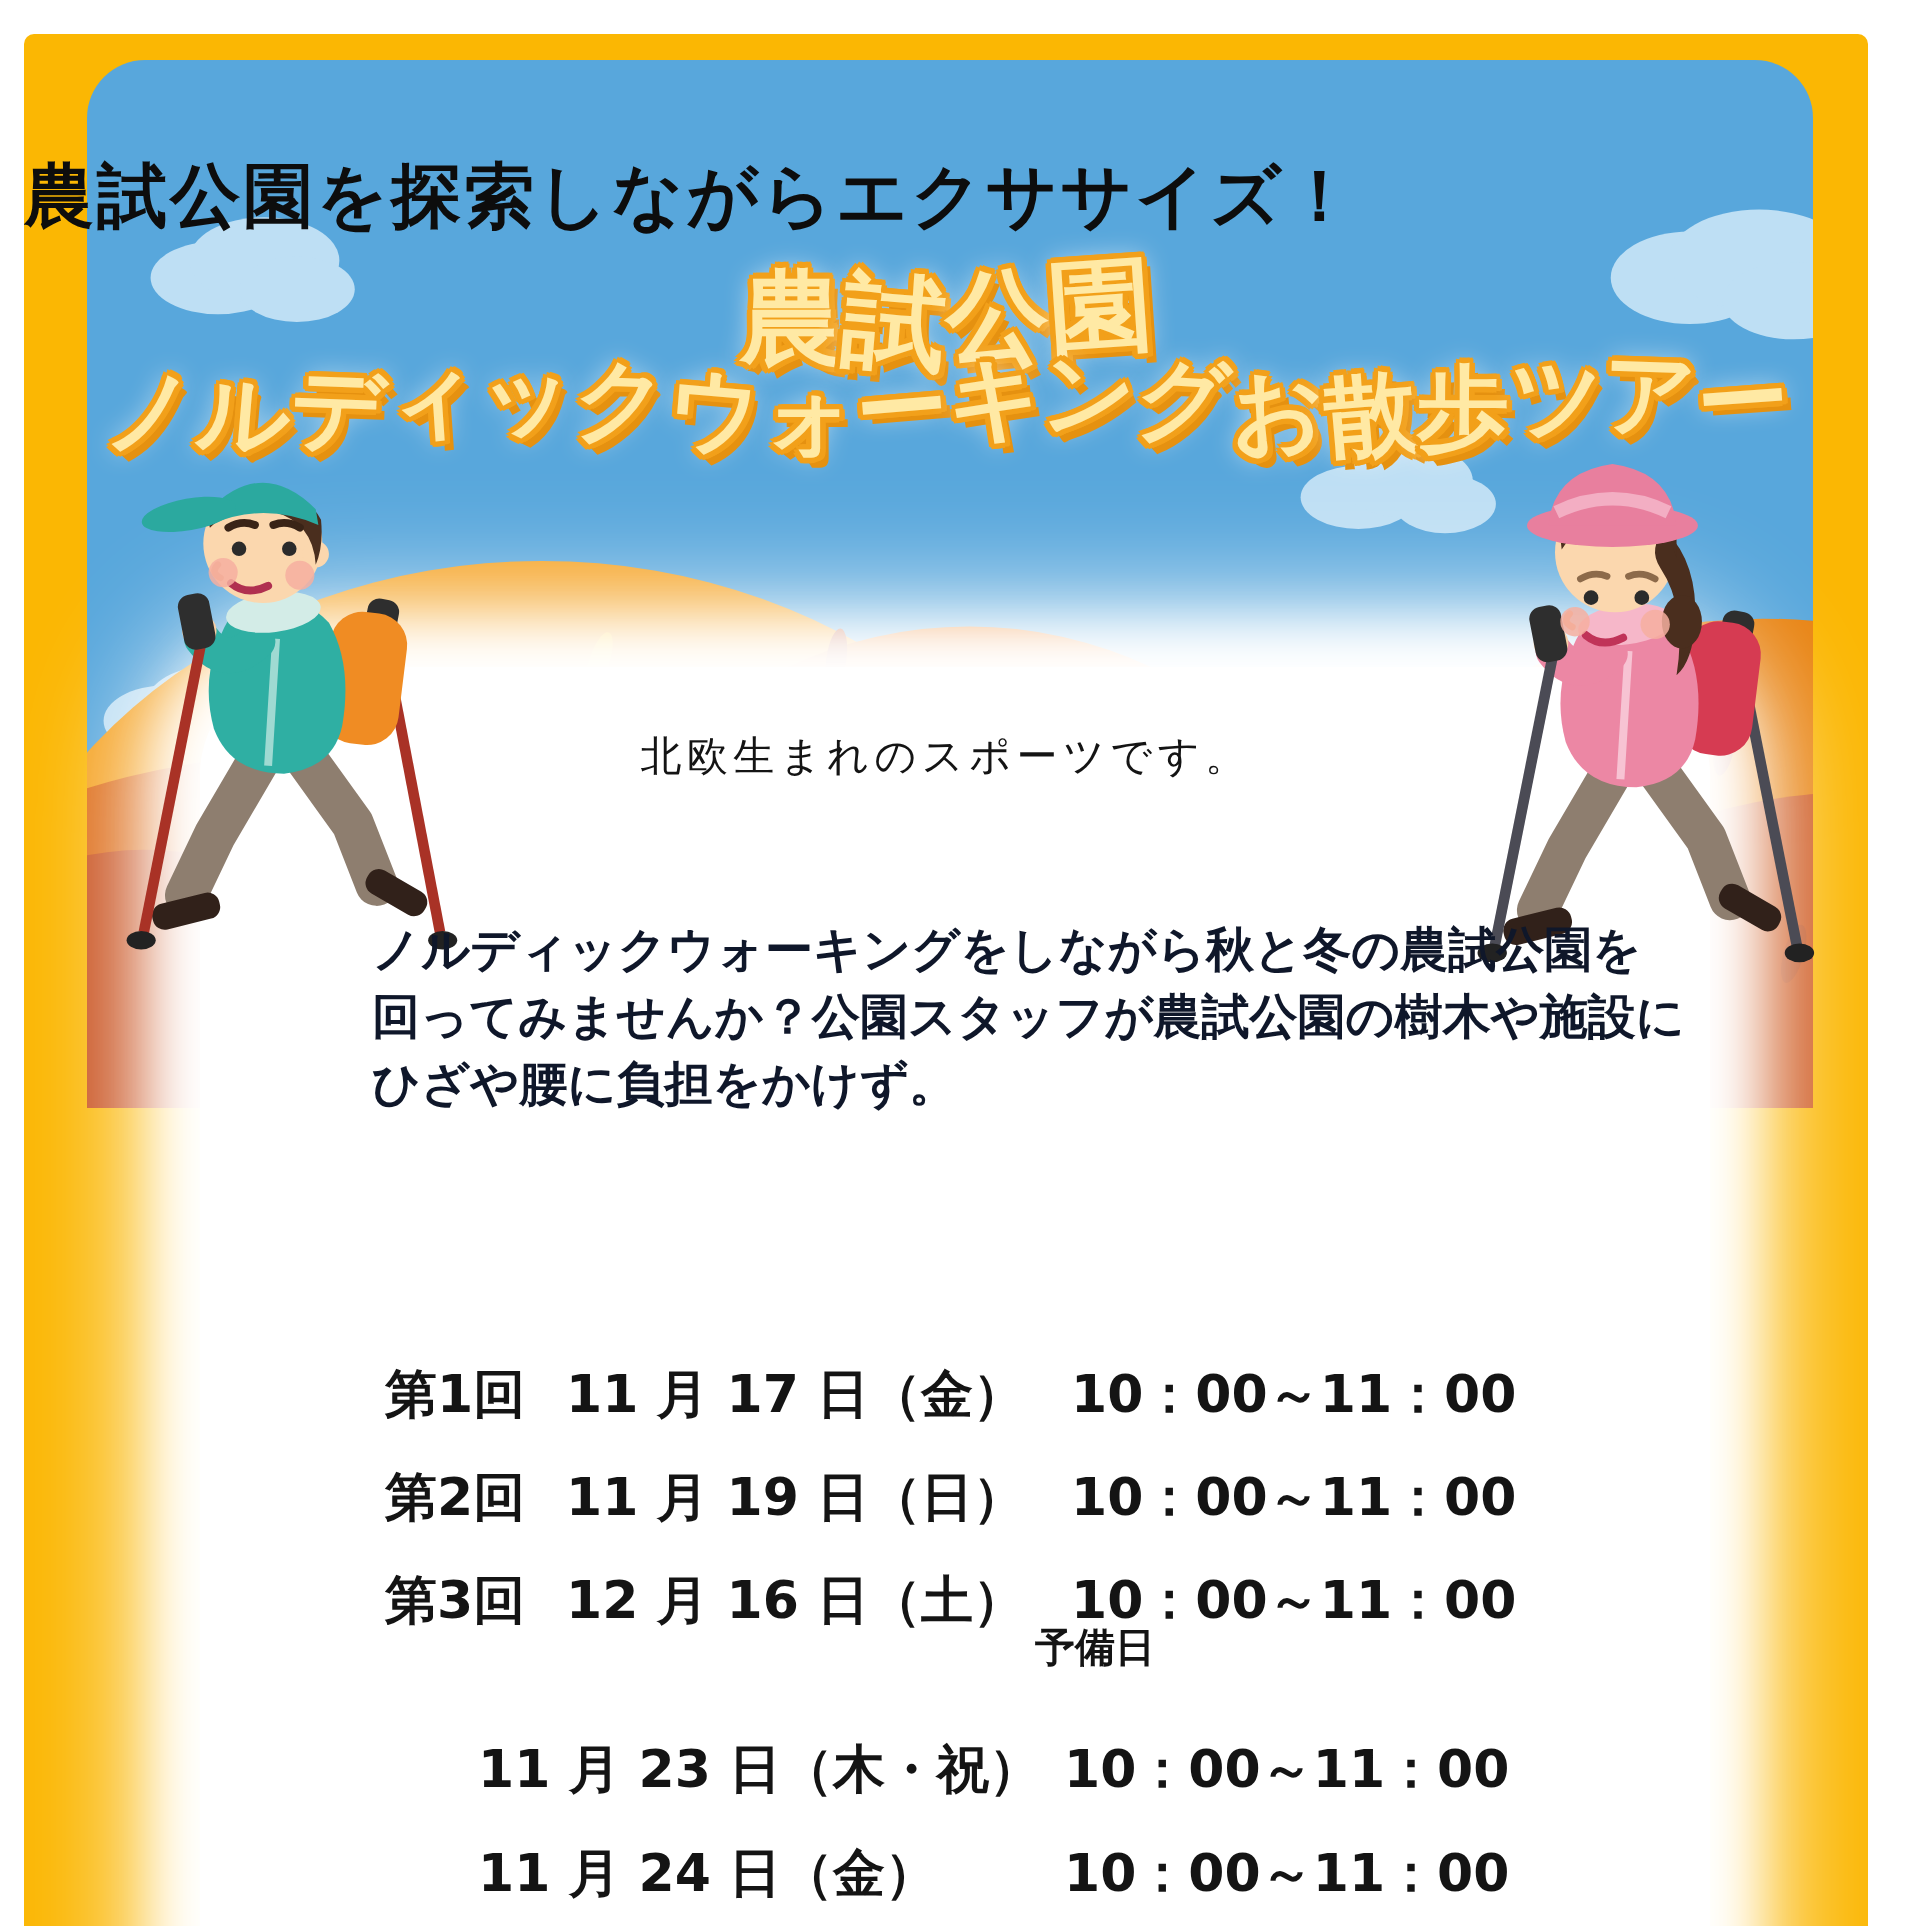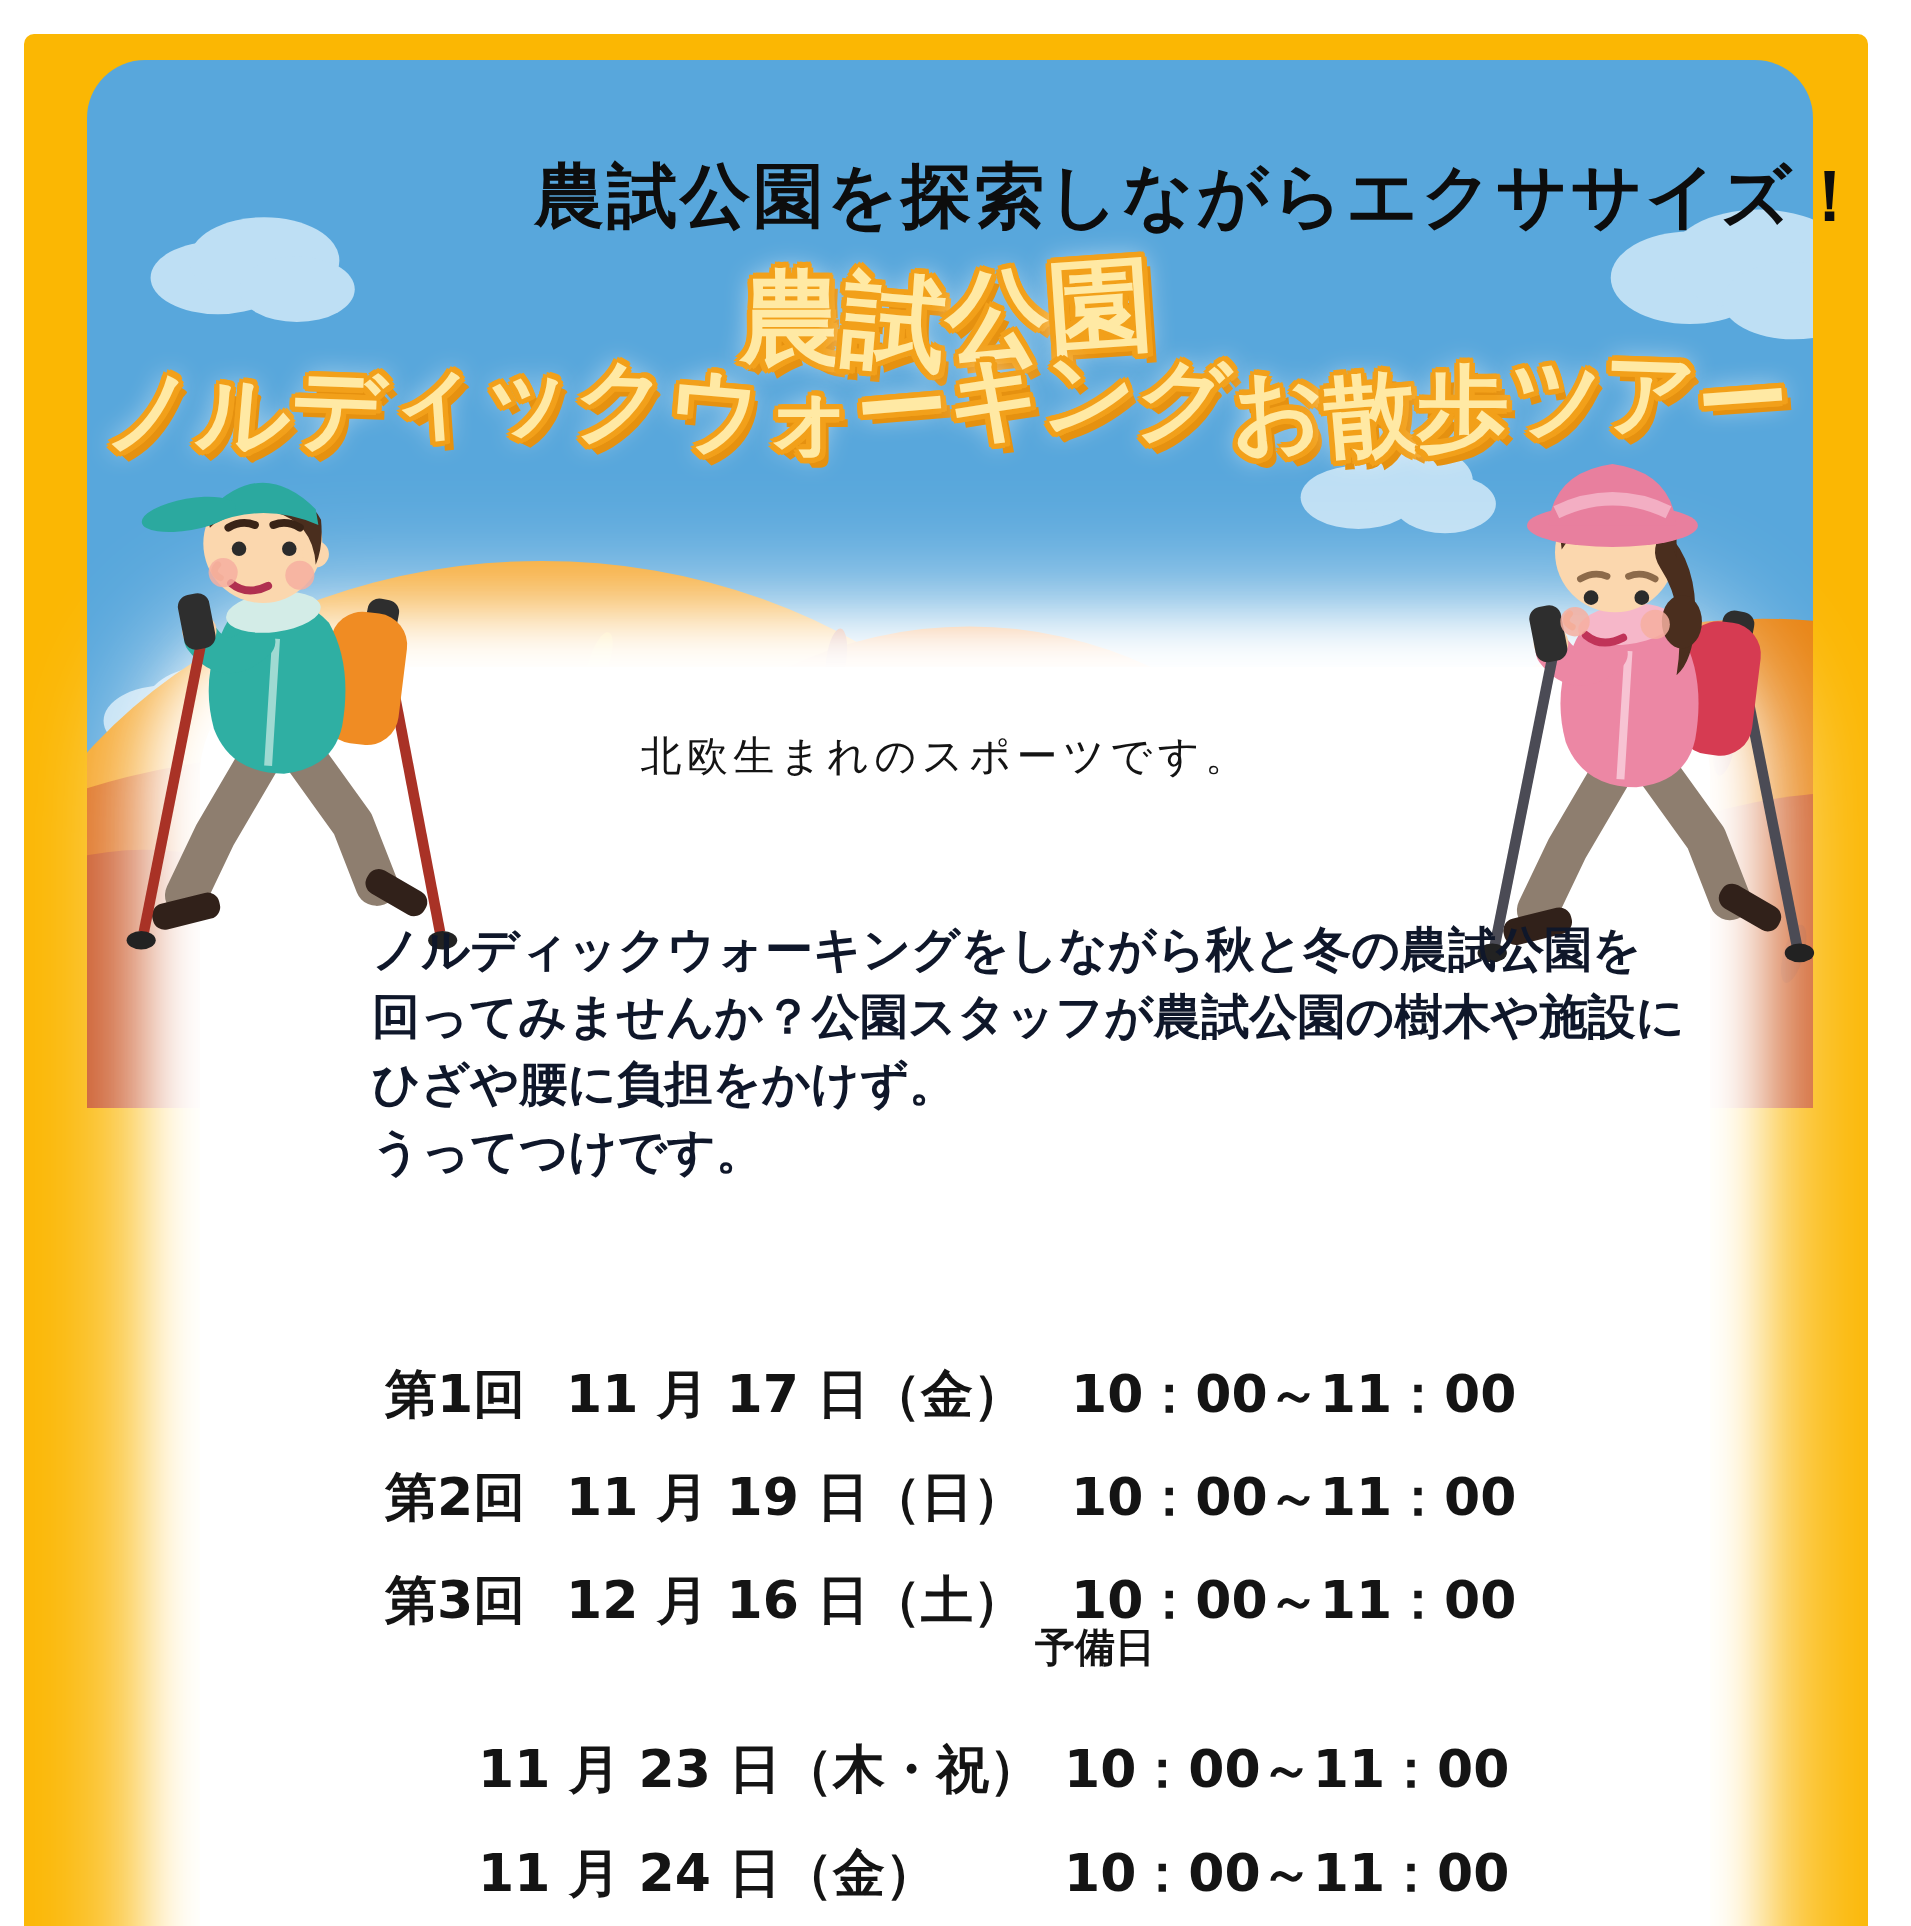--- a/index.html
+++ b/index.html
@@ -22,21 +22,21 @@
     position:absolute;left:176px;top:633px;width:1510px;height:1830px;
     background:#ffffff;border-radius:108px;
     box-shadow:0 0 54px 37px #ffffff, 0 0 116px 65px rgba(255,255,255,0.88);
   }
   .walker{position:absolute;}
   .walker.man{left:80px;top:409px;width:397px;height:529px;}
   .walker.woman{left:1428px;top:374px;width:401px;height:581px;}
   
   .abs{position:absolute;left:0;width:100%;}
   .top-catch{
-    top:116px;text-align:right;font-weight:bold;font-size:70px;letter-spacing:3.1px;color:#0d0d0d;
+    top:116px;text-align:left;font-weight:bold;font-size:70px;letter-spacing:3.1px;color:#0d0d0d;
     white-space:nowrap;
   }
   .outline-title{
     text-align:center;font-weight:bold;color:#FFE9A4;white-space:nowrap;
     text-shadow:
       -5.4px 0 #F2A01A, 5.4px 0 #F2A01A, 0 -5.4px #F2A01A, 0 5.4px #F2A01A,
       -3.9px -3.9px #F2A01A, 3.9px -3.9px #F2A01A, -3.9px 3.9px #F2A01A, 3.9px 3.9px #F2A01A,
       -5.4px 3.1px #F2A01A, 5.4px 3.1px #F2A01A, -3.1px 5.4px #F2A01A, 3.1px -5.4px #F2A01A,
       8.5px 10px 0 #E59110, 0 0 27px rgba(255,255,255,0.85);
   }
@@ -190,21 +190,20 @@
     <div class="abs outline-title title2 wavy"><span style="transform: translateY(5.7px) rotate(0deg);">ノ</span><span style="transform: translateY(10px) rotate(4.9deg);">ル</span><span style="transform: translateY(4.3px) rotate(2.1deg);">デ</span><span style="transform: translateY(-5.7px) rotate(-3.9deg);">ィ</span><span style="transform: translateY(-10px) rotate(-3.9deg);">ッ</span><span style="transform: translateY(-4.2px) rotate(2.3deg);">ク</span><span style="transform: translateY(5.8px) rotate(4.8deg);">ウ</span><span style="transform: translateY(10px) rotate(-0.1deg);">ォ</span><span style="transform: translateY(4.1px) rotate(-4.9deg);">ー</span><span style="transform: translateY(-5.9px) rotate(-2deg);">キ</span><span style="transform: translateY(-10px) rotate(4deg);">ン</span><span style="transform: translateY(-4px) rotate(3.8deg);">グ</span><span style="transform: translateY(6px) rotate(-2.4deg);">お</span><span style="transform: translateY(10px) rotate(-4.8deg);">散</span><span style="transform: translateY(4px) rotate(0.3deg);">歩</span><span style="transform: translateY(-6px) rotate(4.9deg);">ツ</span><span style="transform: translateY(-10px) rotate(1.9deg);">ア</span><span style="transform: translateY(-3.9px) rotate(-4.1deg);">ー</span></div>
 
     <div class="abs intro">
       <div>北欧生まれのスポーツです。</div>
     </div>
 
     <div class="abs desc">
       <div>ノルディックウォーキングをしながら秋と冬の農試公園を</div>
       <div>回ってみませんか？公園スタッフが農試公園の樹木や施設に</div>
       <div>ひざや腰に負担をかけず。</div>
-      <div>うってつけです。</div>
     </div>
 
     <div class="abs schedule">
       <div class="sched-row">
         <span class="sched-label">第1回</span>
         <span class="sched-date">11 月 17 日（金）</span>
         <span class="sched-time">10：00～11：00</span>
       </div>
       <div class="sched-row">
         <span class="sched-label">第2回</span>

